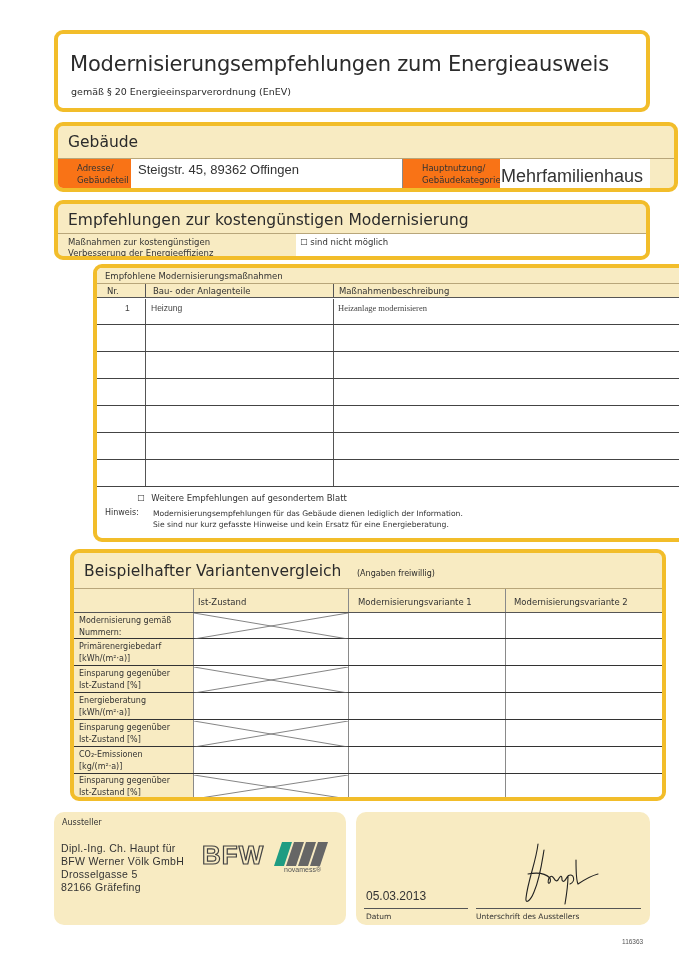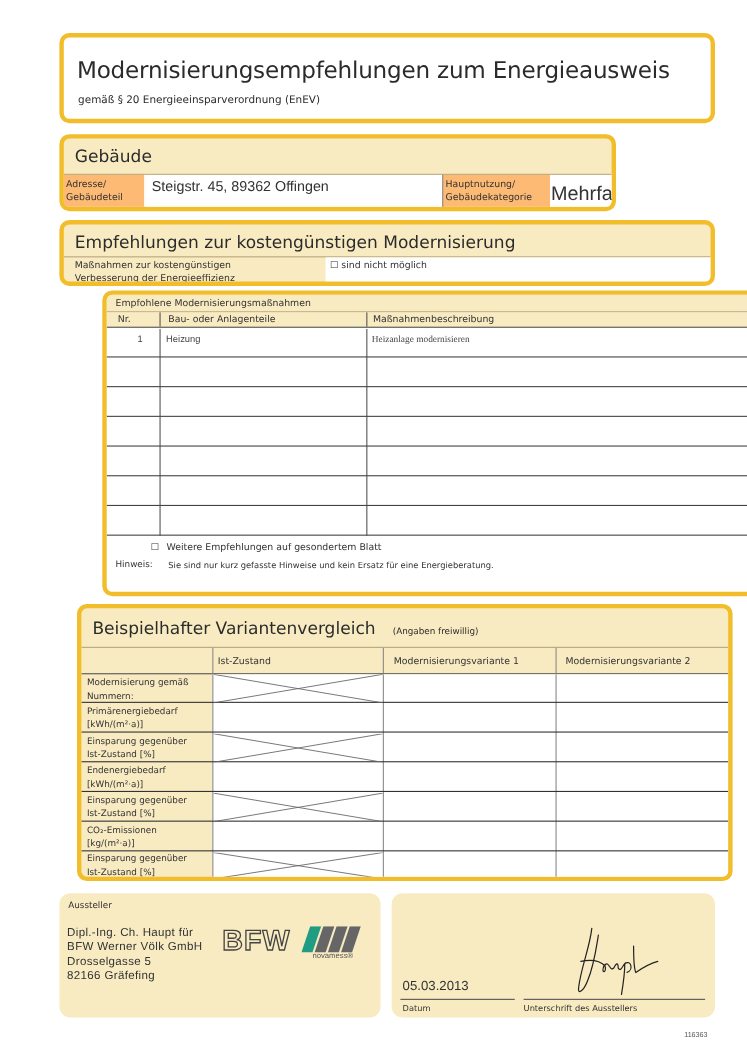--- a/index.html
+++ b/index.html
@@ -14,24 +14,24 @@
     overflow: hidden;
   }
   .hdr-fill { background: #f8ebc2; }
 
   
   #title-box { left: 54px; top: 30px; width: 596px; height: 82px; }
   #title-box .t1 { position: absolute; left: 12px; top: 18px; font-size: 21px; color: #2b2b2b; letter-spacing: -0.2px; }
   #title-box .t2 { position: absolute; left: 13px; top: 52px; font-size: 9.5px; color: #2b2b2b; }
 
   
-  #building-box { left: 54px; top: 122px; width: 506px; height: 70px; }
+  #building-box { left: 54px; top: 122px; width: 624px; height: 70px; }
   #building-box .sec-head { position: absolute; left: 0; top: 0; right: 0; height: 33px; border-bottom: 1px solid #b8a67a; }
   #building-box .sec-head span { position: absolute; left: 10px; top: 7px; font-size: 15.5px; color: #2b2b2b; }
-  .lbl-cell { position: absolute; background: #fdba74; font-size: 8.5px; line-height: 12px; color: #333; padding: 3px 2px; }
+  .lbl-cell { position: absolute; background: #f97316; font-size: 8.5px; line-height: 12px; color: #333; padding: 3px 19px; }
   .val-cell { position: absolute; background: #fff; font-family: "Liberation Sans", sans-serif; color: #333; }
 
   
   #rec-box { left: 54px; top: 200px; width: 596px; height: 60px; }
   #rec-box .sec-head { position: absolute; left: 0; top: 0; right: 0; height: 30px; border-bottom: 1px solid #b8a67a; }
   #rec-box .sec-head span { position: absolute; left: 10px; top: 7px; font-size: 15.5px; color: #2b2b2b; }
 
   #measures-box { left: 68px; top: 264px; width: 596px; height: 278px; margin-left: 25px; }
   .small { font-size: 8.5px; color: #333; }
 
@@ -113,20 +113,21 @@
     <div style="position:absolute; left:0; right:0; top:134px; height:27px; border-bottom:1px solid #444;"></div>
     <div style="position:absolute; left:0; right:0; top:161px; height:27px; border-bottom:1px solid #444;"></div>
   </div>
 
   <div class="small" style="position:absolute; left:40px; top:225px;">
     <span>☐</span>
     <span style="margin-left:4px;">Weitere Empfehlungen auf gesondertem Blatt</span>
   </div>
   <div style="position:absolute; left:8px; top:240px; font-size:8px; color:#333;">Hinweis:</div>
   <div style="position:absolute; left:56px; top:240px; font-size:7.6px; color:#333; line-height:11px;">
+    <div>Modernisierungsempfehlungen für das Gebäude dienen lediglich der Information.</div>
     <div>Sie sind nur kurz gefasste Hinweise und kein Ersatz für eine Energieberatung.</div>
   </div>
 </div>
 
 <div class="box hdr-fill" id="variant-box">
   <div class="sec-head">
     <span class="big">Beispielhafter Variantenvergleich</span>
     <span class="small2">(Angaben freiwillig)</span>
   </div>
 
@@ -176,21 +177,21 @@
       <svg style="position:absolute; left:120px; top:0;" width="154" height="26">
           <line x1="0" y1="0" x2="154" y2="26" stroke="#666" stroke-width="0.8"></line>
           <line x1="0" y1="26" x2="154" y2="0" stroke="#666" stroke-width="0.8"></line>
         </svg>
       <div style="position:absolute; left:275px; top:0; width:156px; height:26px;"></div>
       <div style="position:absolute; left:432px; top:0; width:156px; height:26px;"></div>
     </div>
 
     <div style="position:absolute; left:0; right:0; top:81px; height:26px; border-bottom:1px solid #333;">
       <div style="position:absolute; left:5px; top:1px; font-size:8px; line-height:12px; color:#333;">
-        <div>Endenergiebedarf</div>
+        <div>Energieberatung</div>
         <div>[kWh/(m²·a)]</div>
       </div>
       <div style="position:absolute; left:120px; top:0; width:154px; height:26px;"></div>
       <div style="position:absolute; left:275px; top:0; width:156px; height:26px;"></div>
       <div style="position:absolute; left:432px; top:0; width:156px; height:26px;"></div>
     </div>
 
     <div style="position:absolute; left:0; right:0; top:108px; height:26px; border-bottom:1px solid #333;">
       <div style="position:absolute; left:5px; top:1px; font-size:8px; line-height:12px; color:#333;">
         <div>Einsparung gegenüber</div>

